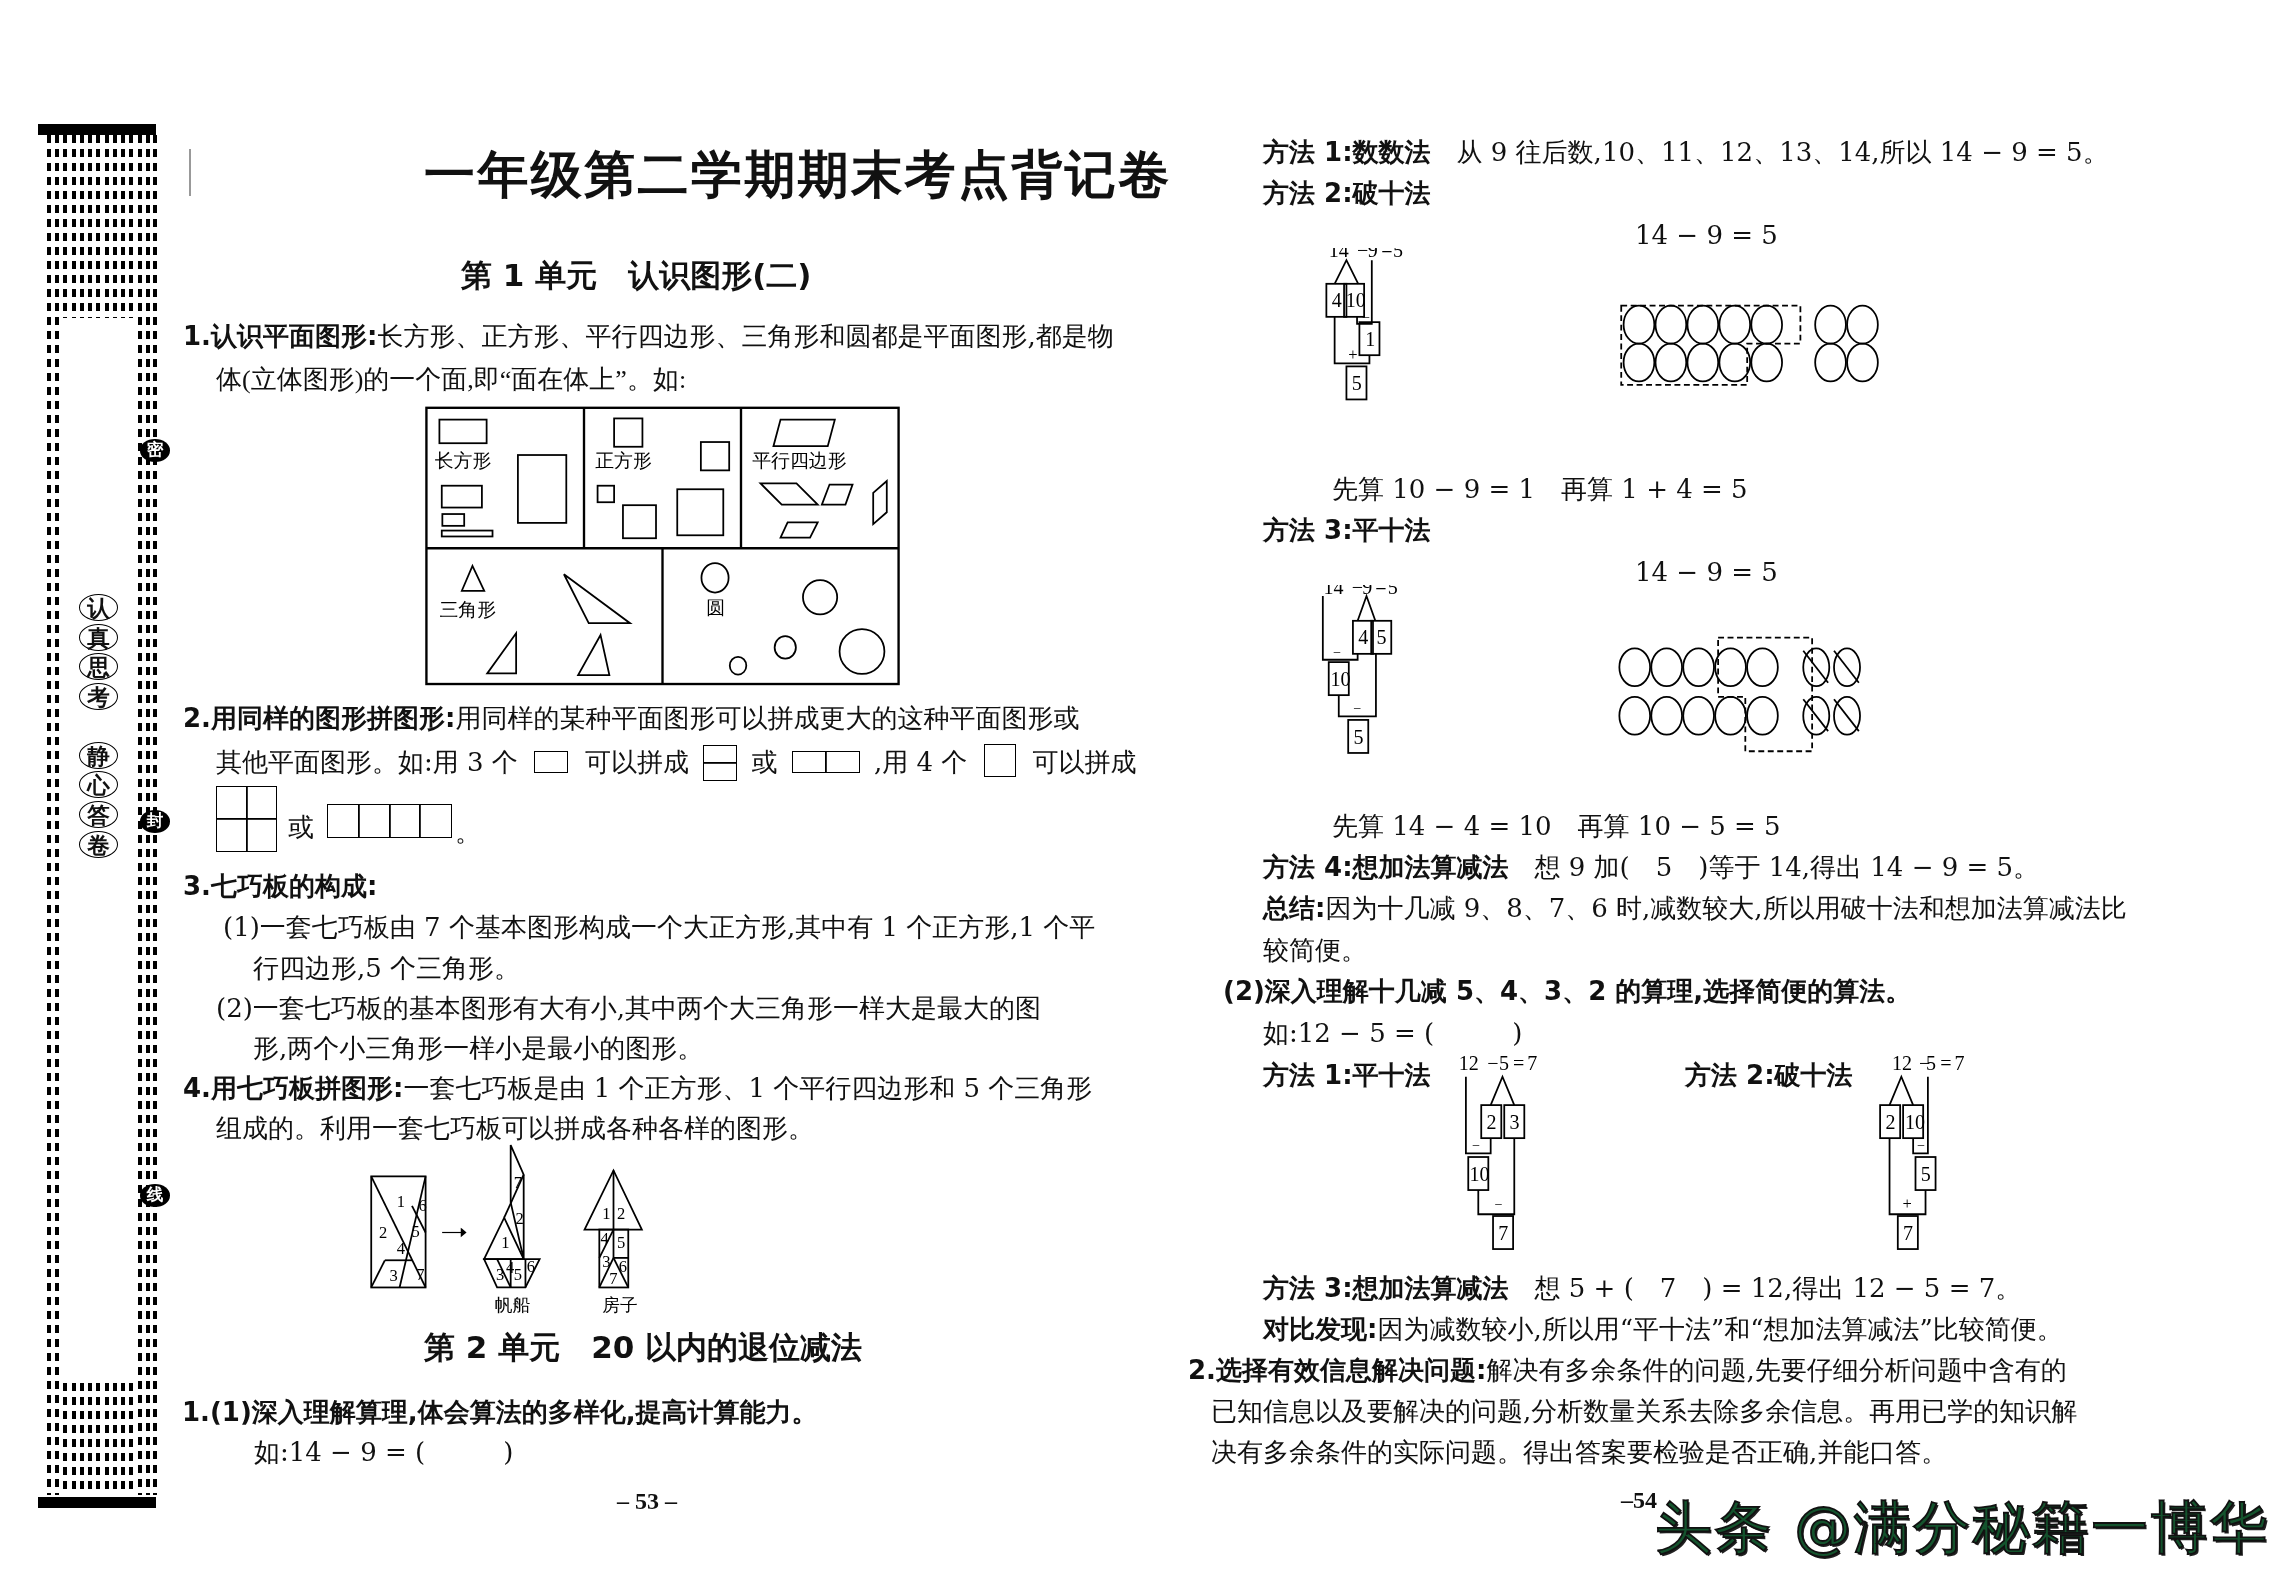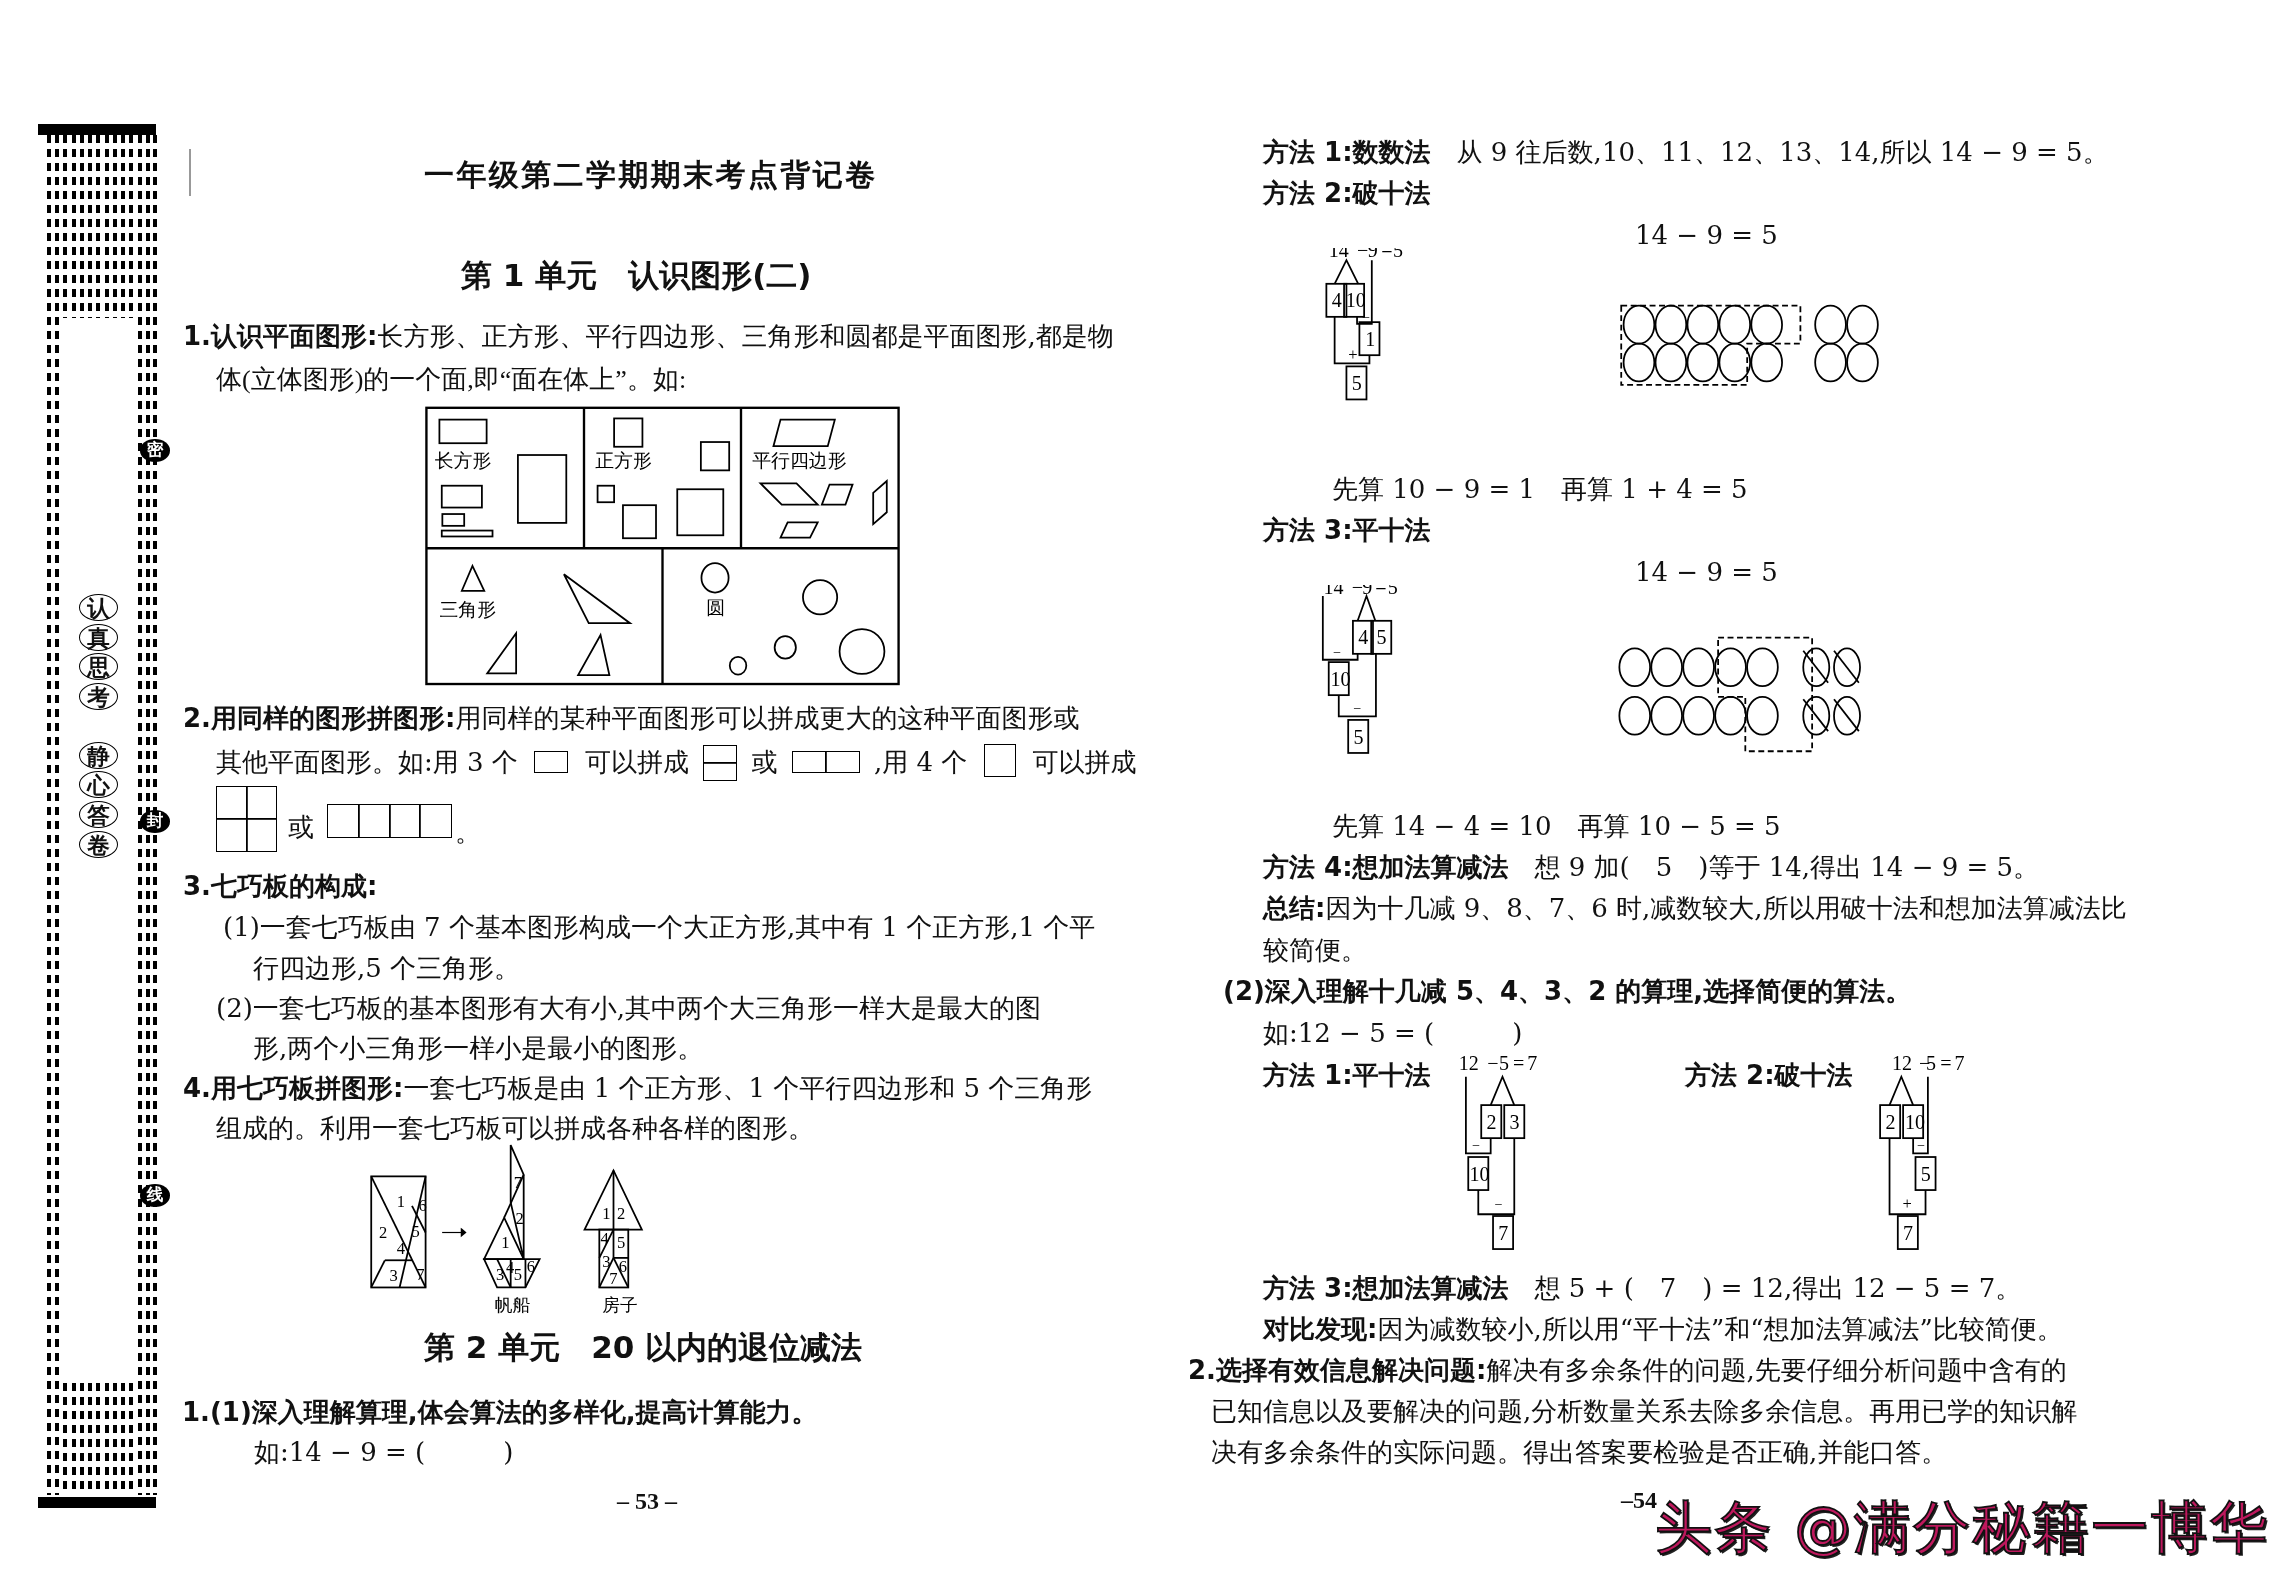--- a/index.html
+++ b/index.html
@@ -1,30 +1,30 @@
 <!DOCTYPE html>
 <html style="font-size:9.5px"><head>
 <meta charset="utf-8">
 <style>
   html, body { margin:0; padding:0; background:#ffffff; }
   body { width:2295px; height:1596px; position:relative; overflow:hidden;
          font-family:"DejaVu Serif", "Liberation Serif", serif; color:#111; }
   .abs { position:absolute; }
   .t { position:absolute; white-space:nowrap; font-size:26px; line-height:35px; }
   .b { font-weight:bold; font-family:"DejaVu Sans", "Liberation Sans", sans-serif; }
-  .title { font-size:30px; font-weight:bold; font-family:"DejaVu Sans","Liberation Sans",sans-serif; letter-spacing:2.4px; }
+  .title { font-size:51px; font-weight:bold; font-family:"DejaVu Sans","Liberation Sans",sans-serif; letter-spacing:2.4px; }
   .h2 { font-size:31px; font-weight:bold; font-family:"DejaVu Sans","Liberation Sans",sans-serif; }
   .pn { font-size:24px; font-weight:bold; font-family:"Liberation Serif", serif; }
   svg text { font-family:"Liberation Serif","DejaVu Serif",serif; }
   
   .strip-bar { position:absolute; background:#000; }
   .dotcol { position:absolute; width:4.1px; background: repeating-linear-gradient(to bottom,#000 0,#000 8.3px,transparent 8.3px,transparent 14px); }
   .seal { position:absolute; width:30px; height:22.5px; border-radius:50%; background:#000; color:#fff; font-size:16.6px; font-weight:bold; text-align:center; line-height:22.5px; font-family:"DejaVu Sans",sans-serif; }
   .motto { position:absolute; width:39px; height:27px; border:1.8px solid #000; border-radius:50%; font-size:22.5px; font-weight:bold; text-align:center; line-height:27px; font-family:"DejaVu Sans",sans-serif; box-sizing:border-box; }
-  .watermark { position:absolute; font-family:"DejaVu Sans","Liberation Sans",sans-serif; font-size:57px; color:#be185d; -webkit-text-stroke:1.8px #111; letter-spacing:2.4px; text-shadow:1.8px 2.4px 0 #222; }
+  .watermark { position:absolute; font-family:"DejaVu Sans","Liberation Sans",sans-serif; font-size:57px; color:#14532d; -webkit-text-stroke:1.8px #111; letter-spacing:2.4px; text-shadow:1.8px 2.4px 0 #222; }
 </style>
 </head>
 <body>
 
 <div>
   <div class="strip-bar" style="left:38px;top:124px;width:118px;height:10.6px;"></div>
   <div class="strip-bar" style="left:38px;top:1497px;width:118px;height:10.6px;"></div>
 
   <div class="dotcol" style="left:47px;top:135px;height:1360px;"></div>
   <div class="dotcol" style="left:55px;top:135px;height:1360px;"></div>

